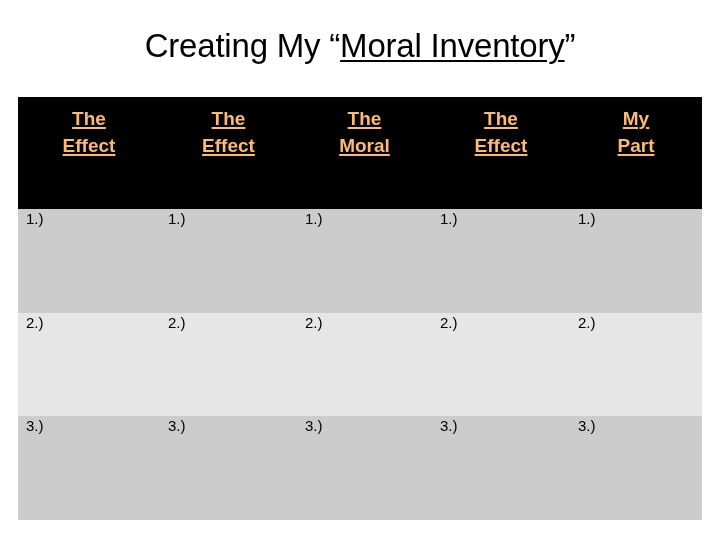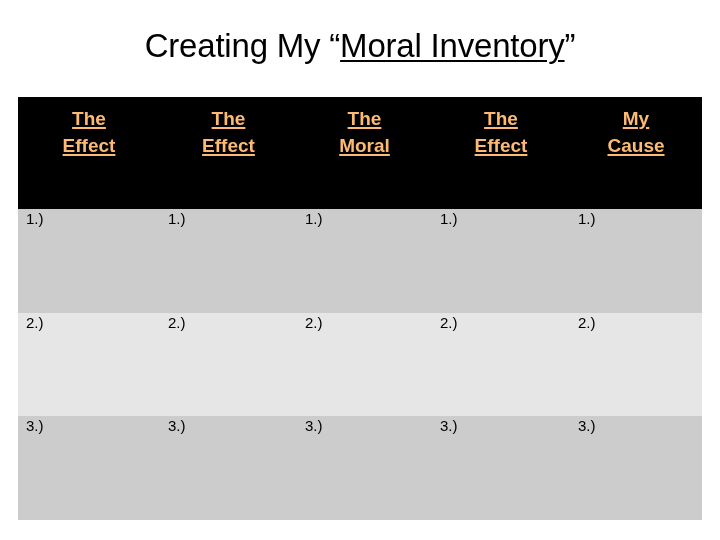--- a/index.html
+++ b/index.html
@@ -156,21 +156,21 @@
         </th>
         <th class="head-cell">
           <div class="head-inner">
             <span>The</span>
             <span class="head-line2">Effect</span>
           </div>
         </th>
         <th class="head-cell last">
           <div class="head-inner">
             <span>My</span>
-            <span class="head-line2">Cause</span>
+            <span class="head-line2">Part</span>
           </div>
         </th>
       </tr>
     </thead>
     <tbody>
 
       <tr class="row-1">
         <td class="body-cell shade-dark">
           <div class="cell-inner">1.)</div>
         </td>

